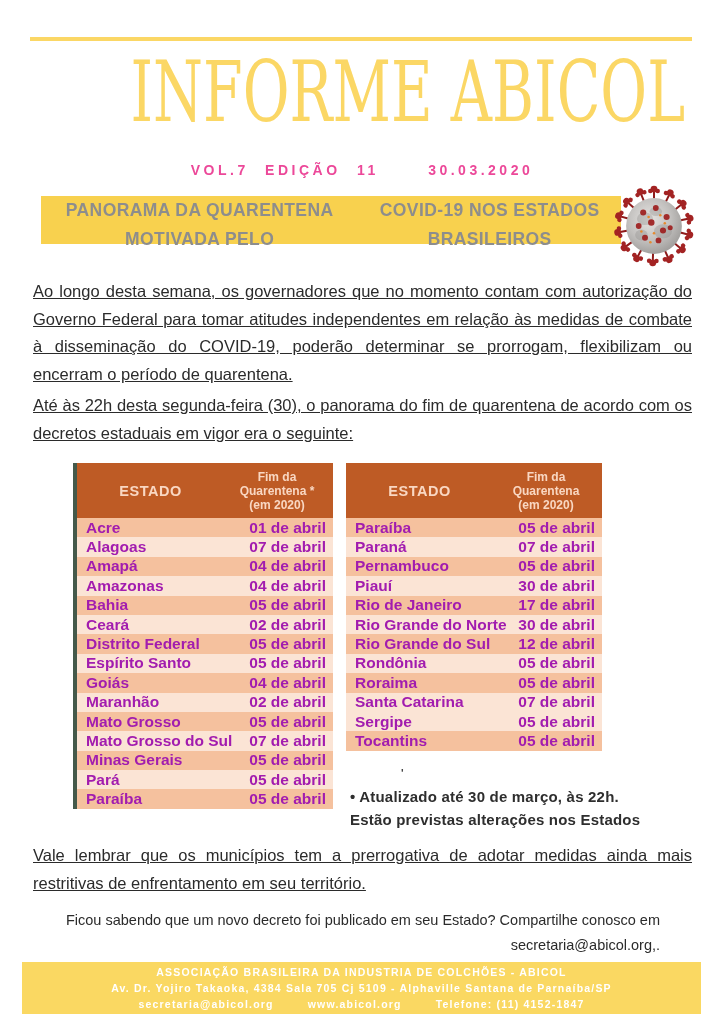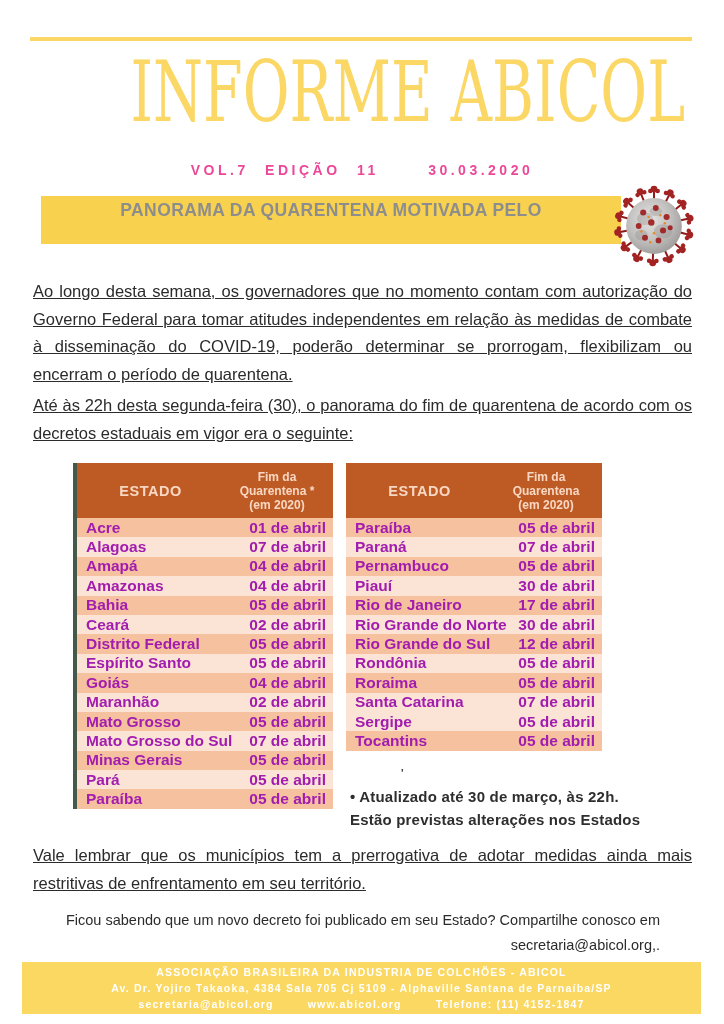--- a/index.html
+++ b/index.html
@@ -82,20 +82,21 @@
     <span class="title">INFORME ABICOL</span>
   </div>
 
   <div class="meta">
     <span style="word-spacing:9px;">VOL.7 EDIÇÃO 11</span>
     <span class="date">30.03.2020</span>
   </div>
 
   <div class="banner">
     <div>PANORAMA DA QUARENTENA MOTIVADA PELO</div>
+    <div>COVID-19 NOS ESTADOS BRASILEIROS</div>
   </div>
 
   <svg class="virus" viewBox="0 0 100 100">
     <defs>
       <radialGradient id="vg" cx="42%" cy="38%" r="70%">
         <stop offset="0%" stop-color="#E6E4E2"></stop>
         <stop offset="55%" stop-color="#C2C0BE"></stop>
         <stop offset="100%" stop-color="#989694"></stop>
       </radialGradient>
     </defs>

